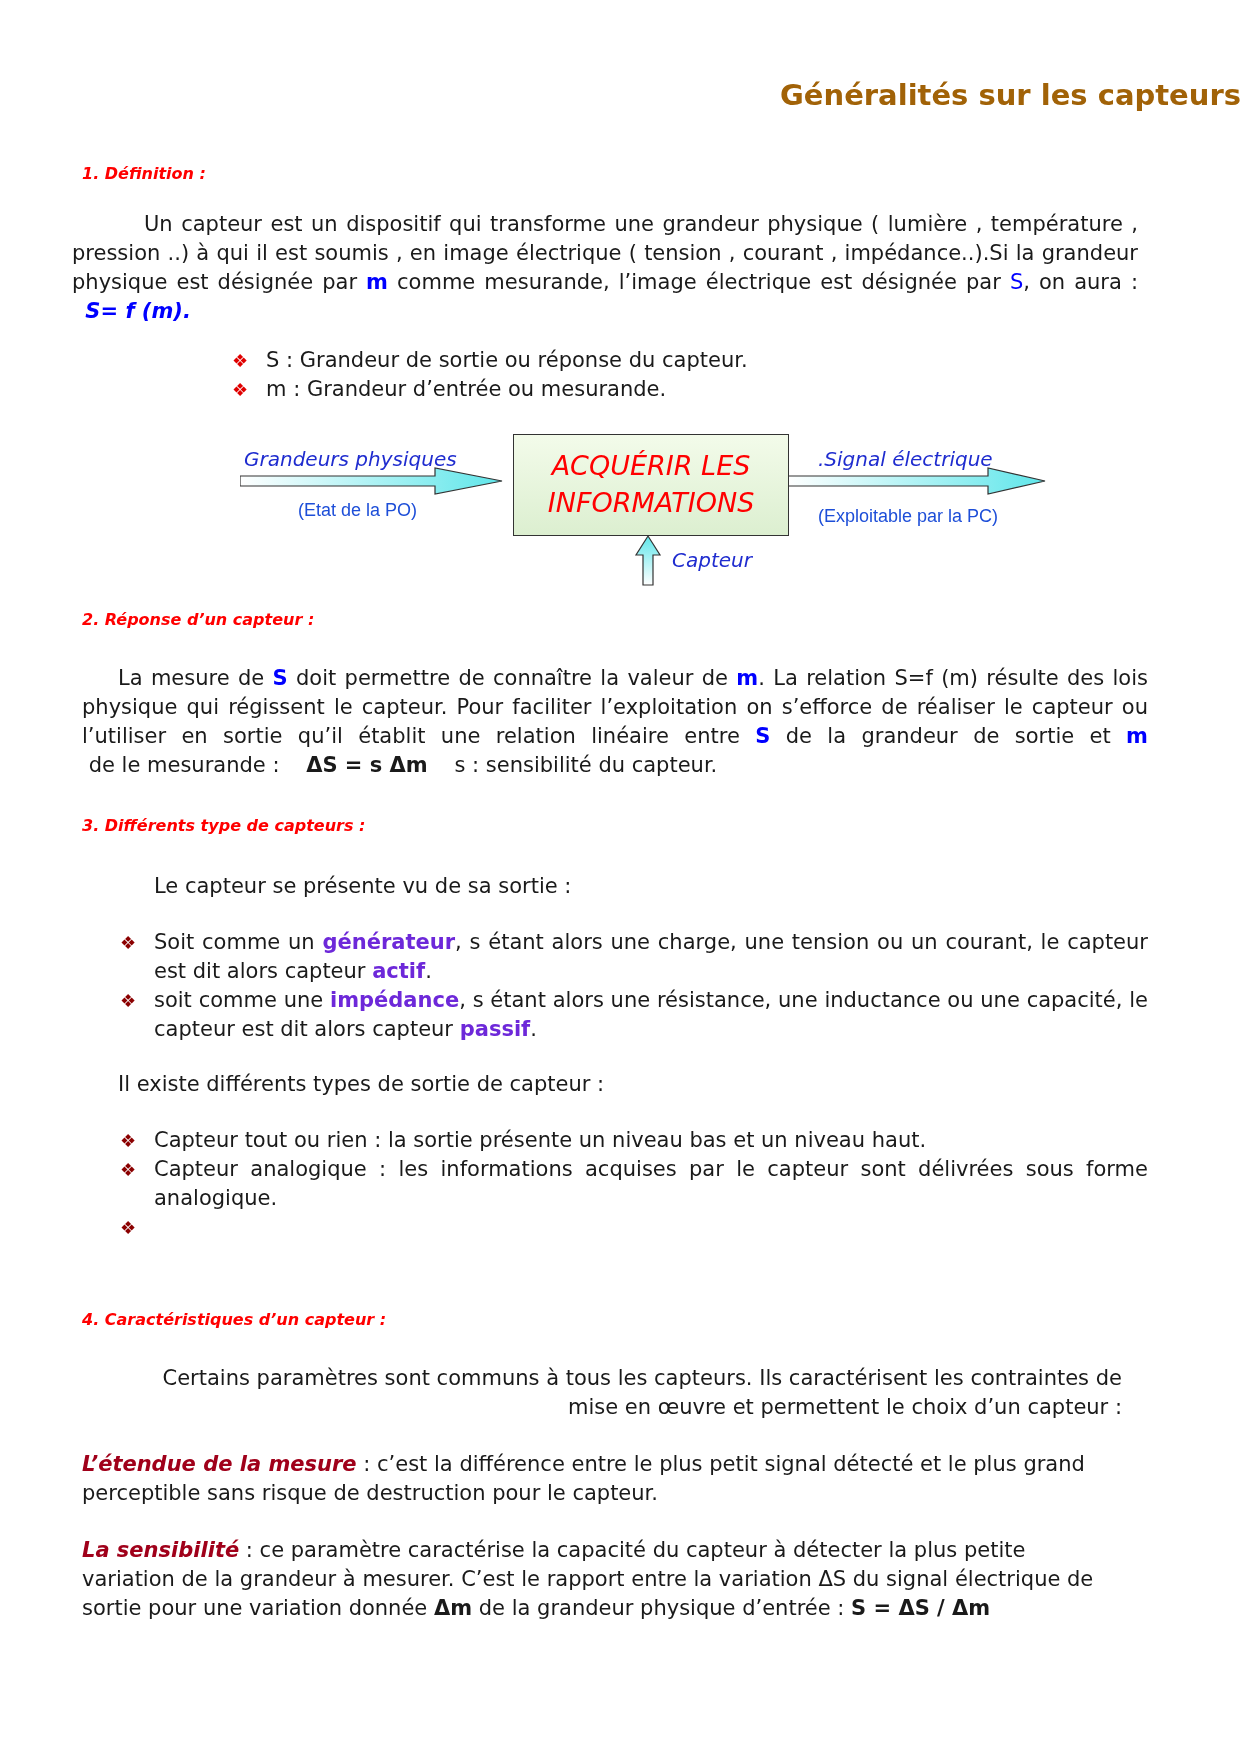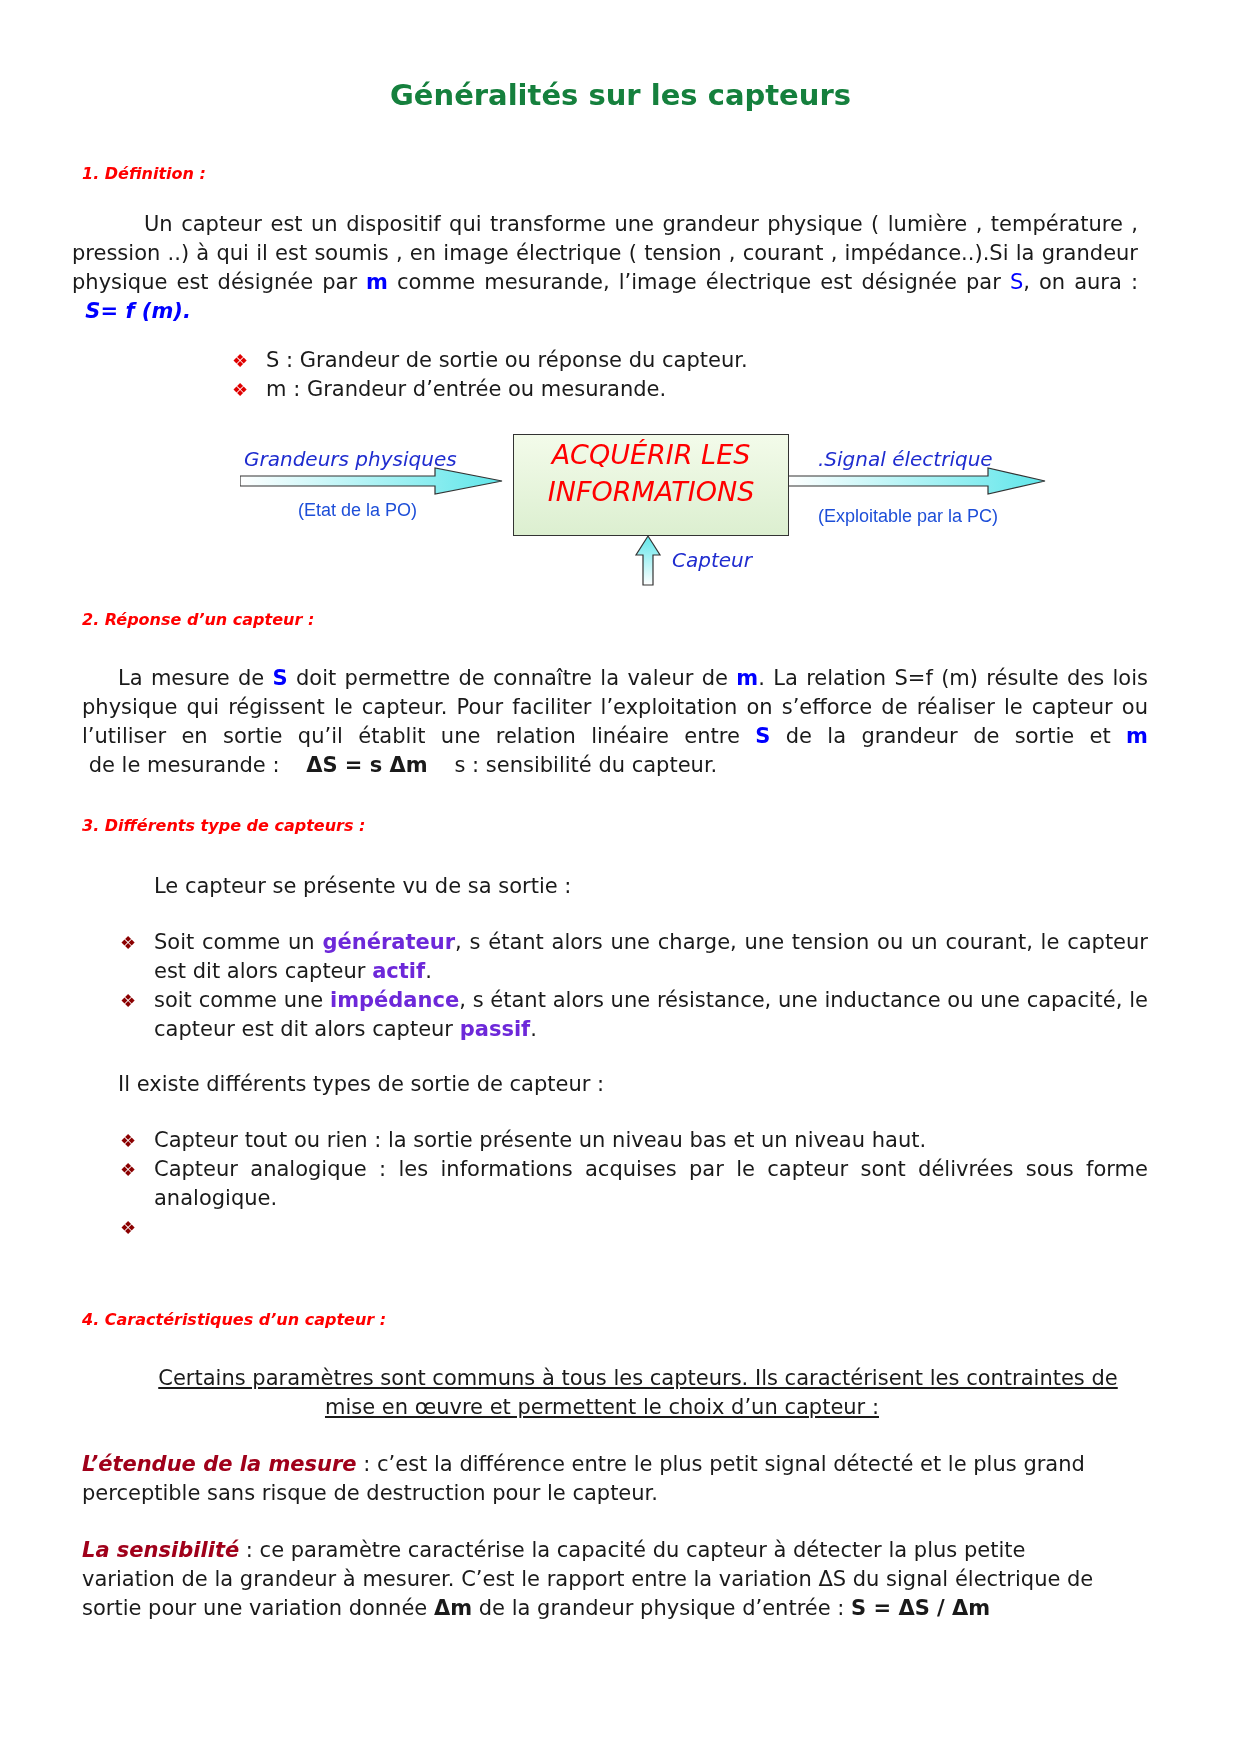--- a/index.html
+++ b/index.html
@@ -1,32 +1,32 @@
 <!DOCTYPE html>
 <html><head>
 <meta charset="utf-8">
 <style>
   html, body { margin: 0; padding: 0; background: #ffffff; }
   body { width: 1241px; height: 1754px; position: relative; overflow: hidden;
          font-family: "DejaVu Sans", sans-serif; color: #1a1a1a; }
   .abs { position: absolute; }
-  .title { left: 0; width: 1241px; top: 78px; text-align: center; font-size: 29px; font-weight: bold; color: #15803d; }
+  .title { left: 0; width: 1241px; top: 78px; text-align: right; font-size: 29px; font-weight: bold; color: #a16207; }
   .h { font-family: "DejaVu Sans", sans-serif; font-style: italic; font-weight: bold; color: #ff0000; font-size: 16px; }
   .p { font-size: 21px; line-height: 29px; text-align: justify; }
   .blue { color: #0000ff; }
   .bblue { color: #6d28d9; font-weight: bold; }
   .dred { color: #a0001a; font-style: italic; font-weight: bold; }
   .bold { font-weight: bold; }
   ul.d { list-style: none; margin: 0; padding: 0; }
   ul.d li { position: relative; padding-left: 34px; font-size: 21px; line-height: 29px; text-align: justify; }
   .bullet { position: absolute; left: 0; top: 0; font-size: 18px; }
   .bullet.red { color: #e00000; }
   .bullet.dark { color: #8b0000; }
   .box { left: 513px; top: 434px; width: 276px; height: 102px; background: linear-gradient(#f3fbea, #dcefd0);
-         border: 1.5px solid #333; text-align: center; font-style: italic; color: #ff0000; font-size: 27px; line-height: 37px; padding-top: 1px; box-sizing: border-box; }
+         border: 1.5px solid #333; text-align: center; font-style: italic; color: #ff0000; font-size: 27px; line-height: 37px; padding-top: 12px; box-sizing: border-box; }
   .dlabel { font-style: italic; color: #1f2ccf; font-size: 20px; }
   .dsub { font-size: 18px; color: #1d4ed8; font-family: "Liberation Sans", sans-serif; }
 </style>
 </head>
 <body>
 
 <div class="abs title">Généralités sur les capteurs</div>
 
 <div class="abs h" style="left:82px; top:164px;">1. Définition :</div>
 <div class="abs p" style="left:72px; top:210px; width:1066px; text-indent:72px;">
@@ -76,19 +76,19 @@
   <li><span class="bullet dark">❖</span><span>soit comme une </span><span class="bblue">impédance</span><span>, s étant alors une résistance, une inductance ou une capacité, le capteur est dit alors capteur </span><span class="bblue">passif</span><span>.</span></li>
 </ul>
 <div class="abs p" style="left:118px; top:1070px;">Il existe différents  types de sortie de capteur :</div>
 <ul class="abs d" style="left:120px; top:1126px; width:1028px;">
   <li><span class="bullet dark">❖</span><span>Capteur tout ou rien : la sortie présente un niveau bas et un niveau haut.</span></li>
   <li><span class="bullet dark">❖</span><span>Capteur analogique : les informations acquises par le capteur sont délivrées sous forme analogique.</span></li>
   <li><span class="bullet dark">❖</span></li>
 </ul>
 
 <div class="abs h" style="left:82px; top:1310px;">4. Caractéristiques d’un capteur :</div>
-<div class="abs p" style="left:82px; top:1364px; width:1040px; text-indent:72px; text-align:center;text-decoration:underline;">Certains paramètres sont communs à tous les capteurs. Ils caractérisent les contraintes de mise en œuvre et permettent le choix d’un capteur :</div>
+<div class="abs p" style="left:82px; top:1364px; width:1040px; text-indent:72px; text-align:right;">Certains paramètres sont communs à tous les capteurs. Ils caractérisent les contraintes de mise en œuvre et permettent le choix d’un capteur :</div>
 <div class="abs p" style="left:82px; top:1450px; width:1040px; text-align:left;">
   <span class="dred">L’étendue de la mesure</span><span> : c’est la différence entre le plus petit signal détecté et le plus grand perceptible sans risque de destruction pour le capteur.</span>
 </div>
 <div class="abs p" style="left:82px; top:1536px; width:1040px; text-align:left;">
   <span class="dred">La sensibilité</span><span> : ce paramètre caractérise la capacité du capteur à détecter la plus petite variation de la grandeur à mesurer. C’est le rapport entre la variation ΔS du signal électrique de sortie pour une variation donnée </span><span class="bold">Δm</span><span> de la grandeur physique d’entrée : </span><span class="bold">S = ΔS / Δm</span>
 </div>
 
 </body></html>

